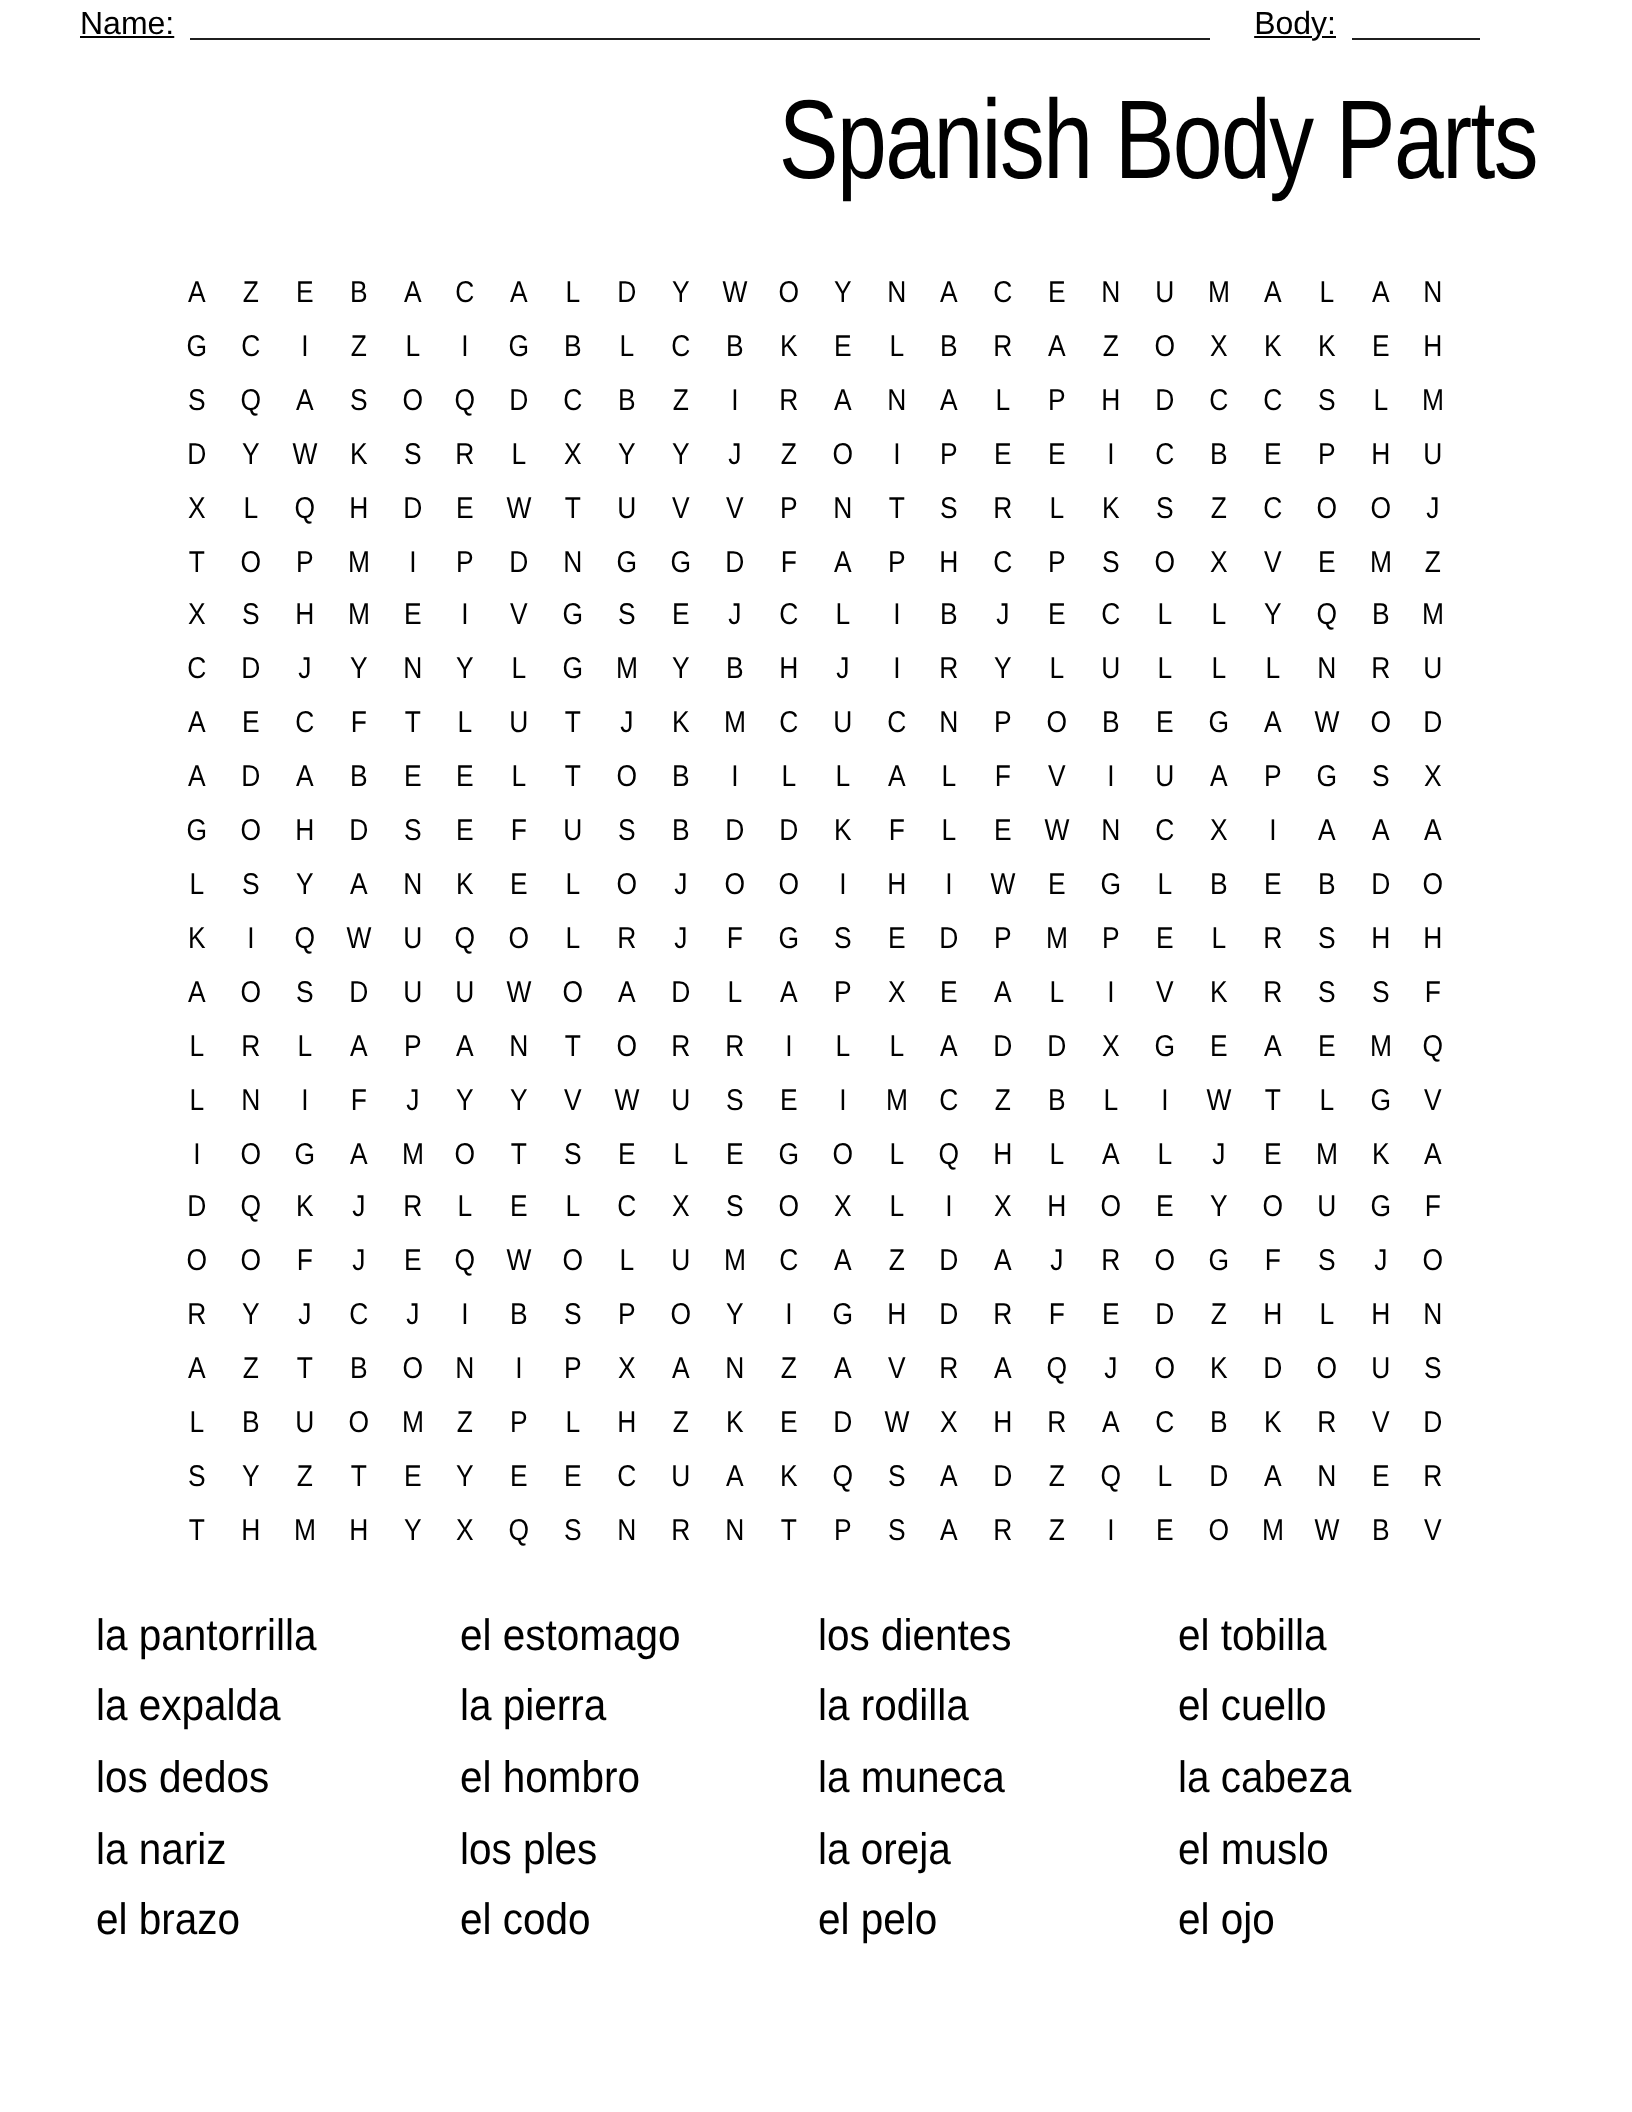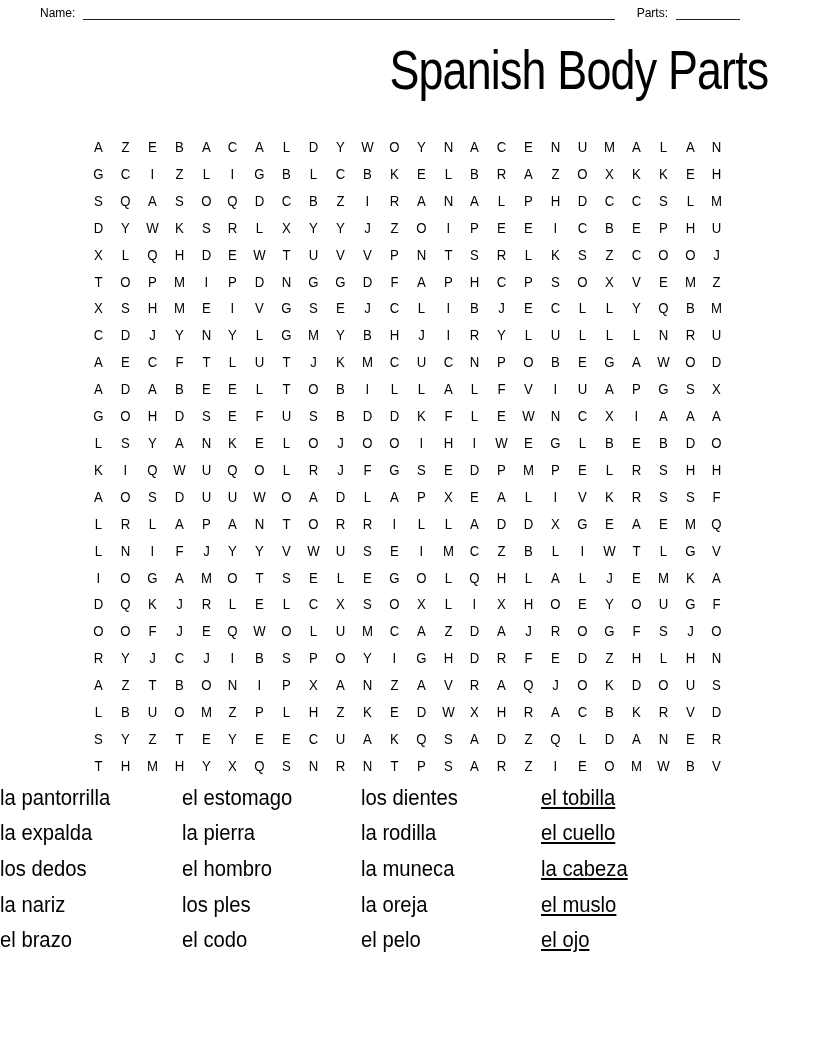--- a/index.html
+++ b/index.html
@@ -10,21 +10,21 @@
     font-family: "Liberation Sans", sans-serif;
     overflow: hidden;
   }
   
   .header {
     display: flex;
     align-items: flex-end;
     margin: 2px 76px 0 40px;
     height: 20px;
   }
-  .hdr-label { font-size: 12px; line-height: 18px; white-space: nowrap; }
+  .hdr-label { font-size: 16px; line-height: 18px; white-space: nowrap; text-decoration: underline; }
   .fill-line { border-bottom: 1.6px solid #1f1f1f; height: 12px; }
   .name-line { flex: 1 1 auto; margin: 0 22px 2px 8px; }
   .date-line { width: 64px; margin: 0 0 2px 8px; }
   
   .title-wrap { text-align: right; margin-top: 20px; height: 76px; }
   .page-title {
     display: inline-block;
     margin: 0;
     font-size: 56px;
     font-weight: 400;
@@ -47,42 +47,44 @@
   .grid-cell {
     width: 26.9px;
     text-align: center;
     font-size: 15px;
     line-height: 26.92px;
     transform: scaleX(0.88);
   }
   
   .word-bank {
     display: flex;
+    margin-top: 20px;
+    padding-left: 48px;
     align-items: flex-end;
   }
   .word-col { flex: 0 0 auto; }
   .word-col:nth-child(1) { width: 182px; }
   .word-col:nth-child(2) { width: 179px; }
   .word-col:nth-child(3) { width: 180px; }
-  .word-col:nth-child(4) { width: auto; text-decoration: underline; }
+  .word-col:nth-child(4) { width: auto; }
   .word {
     font-size: 22px;
     line-height: 35.6px;
     white-space: nowrap;
     transform: scaleX(0.92);
     transform-origin: 0 50%;
   }
 </style>
 </head>
 <body>
 
 <div class="header">
   <span class="hdr-label">Name:</span>
   <span class="fill-line name-line"></span>
-  <span class="hdr-label">Parts:</span>
+  <span class="hdr-label">Body:</span>
   <span class="fill-line date-line"></span>
 </div>
 
 <div class="title-wrap">
   <h1 class="page-title">Spanish Body Parts</h1>
 </div>
 
 <div class="grid">
     <div class="grid-row">
       <span class="grid-cell">A</span>

